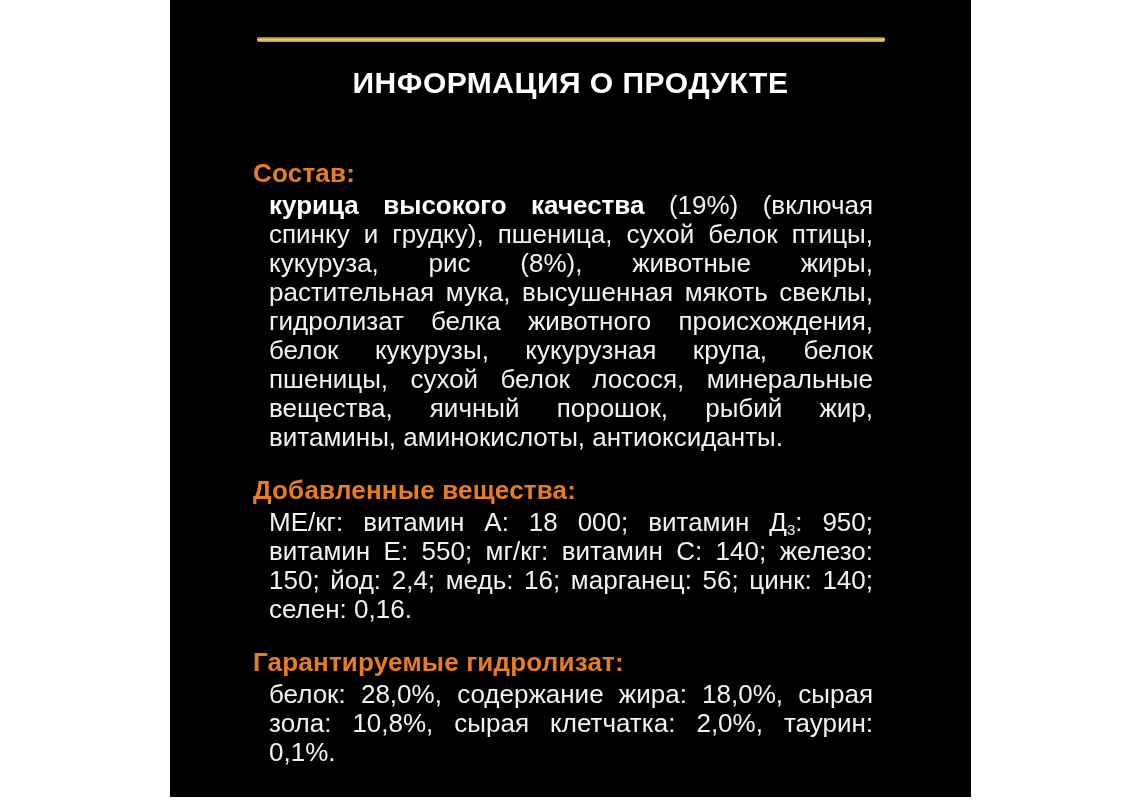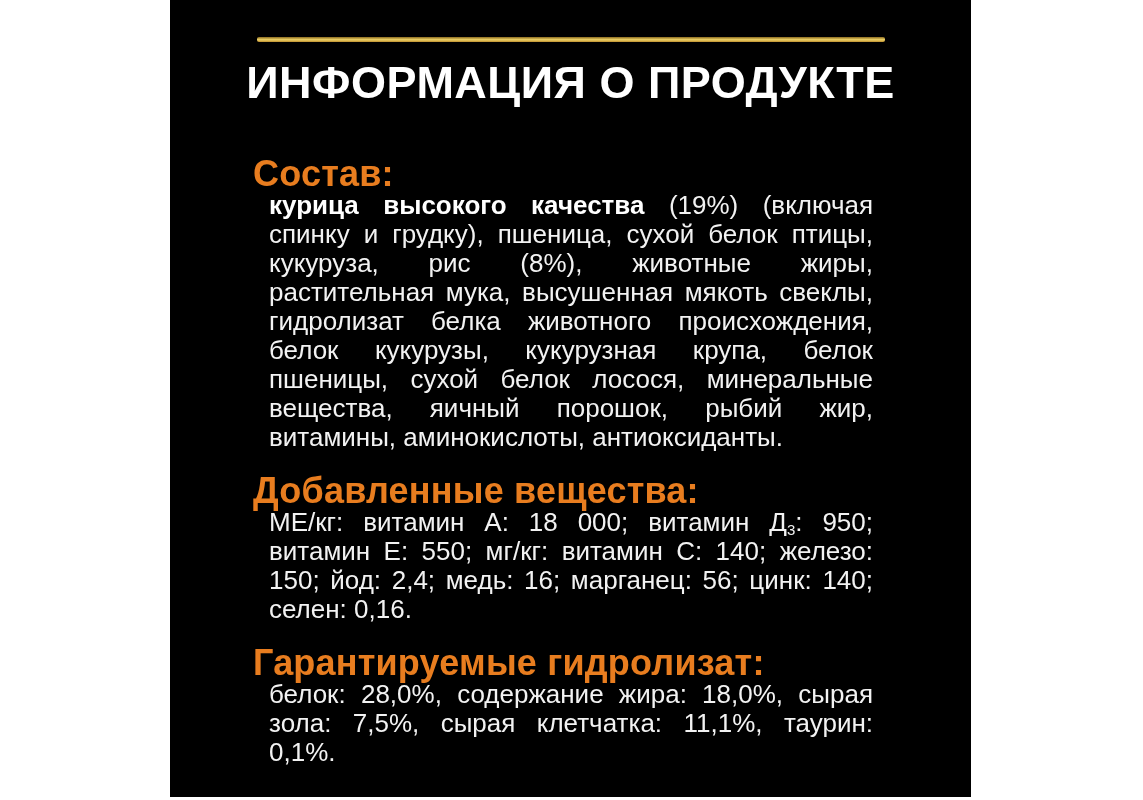--- a/index.html
+++ b/index.html
@@ -38,36 +38,36 @@
     );
   }
   .title {
     position: absolute;
     top: 56px;
     left: 0;
     width: 100%;
     margin: 0;
     text-align: center;
     color: var(--title-color, #ffffff);
-    font-size: 45px;
+    font-size: 30px;
     line-height: 54px;
     font-weight: 700;
     letter-spacing: 0.5px;
     white-space: nowrap;
   }
   .content {
     position: absolute;
     left: 83px;
     top: 158px;
     width: 636px;
   }
   .section { margin-bottom: 23px; }
   .section h2 {
     margin: 0;
-    font-size: 36px;
+    font-size: 26px;
     line-height: 31px;
     font-weight: 700;
     color: var(--accent, #e87d1f);
     letter-spacing: 0.2px;
   }
   .section p {
     margin: 2px 16px 0;
     font-size: 26px;
     line-height: 29px;
     color: var(--text, #f2f2f2);
@@ -99,17 +99,17 @@
       <p><span class="b">курица высокого качества</span><span> (19%) (включая спинку и грудку), пшеница, сухой белок птицы, кукуруза, рис (8%), животные жиры, растительная мука, высушенная мякоть свеклы, гидролизат белка животного происхождения, белок кукурузы, кукурузная крупа, белок пшеницы, сухой белок лосося, минеральные вещества, яичный порошок, рыбий жир, витамины, аминокислоты, антиоксиданты.</span></p>
     </section>
 
     <section class="section">
       <h2>Добавленные вещества:</h2>
       <p><span>МЕ/кг: витамин А: 18 000; витамин Д</span><sub>3</sub><span>: 950; витамин Е: 550; мг/кг: витамин С: 140; железо: 150; йод: 2,4; медь: 16; марганец: 56; цинк: 140; селен: 0,16.</span></p>
     </section>
 
     <section class="section">
       <h2>Гарантируемые гидролизат:</h2>
-      <p>белок: 28,0%, содержание жира: 18,0%, сырая зола: 7,5%, сырая клетчатка: 11,1%, таурин: 0,1%.</p>
+      <p>белок: 28,0%, содержание жира: 18,0%, сырая зола: 10,8%, сырая клетчатка: 2,0%, таурин: 0,1%.</p>
     </section>
 
   </div>
 </div>
 
 </body></html>

